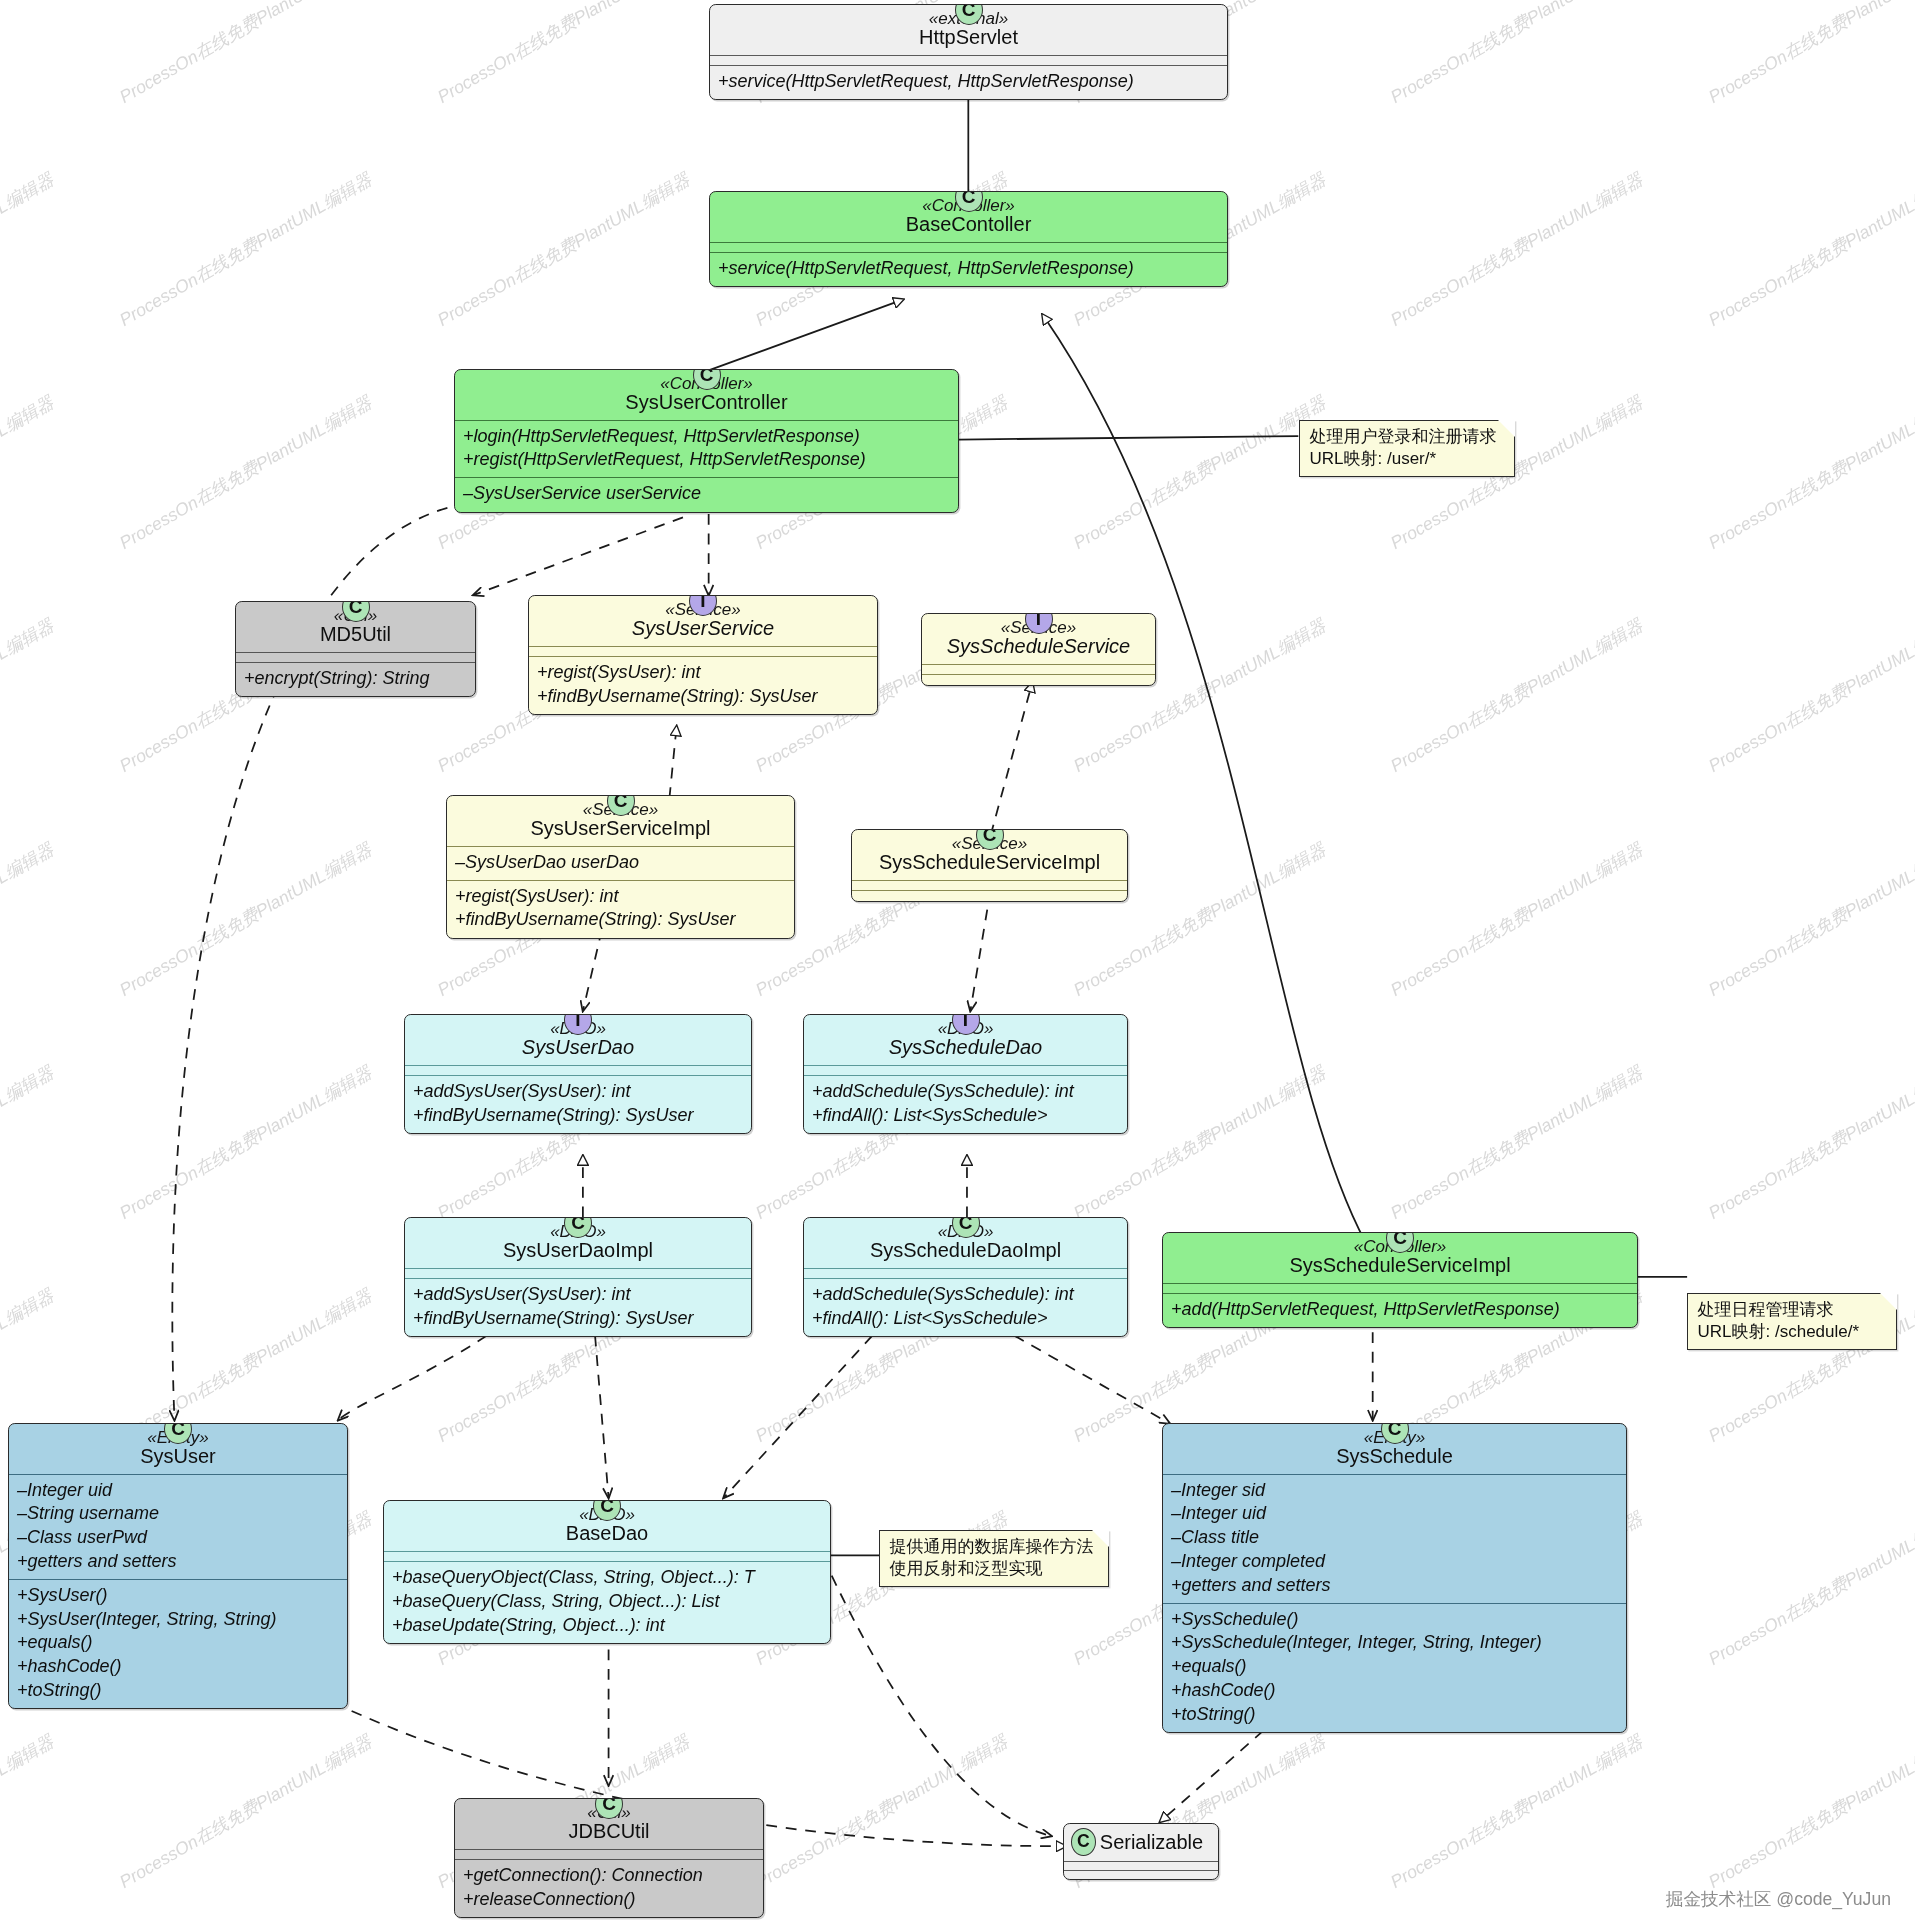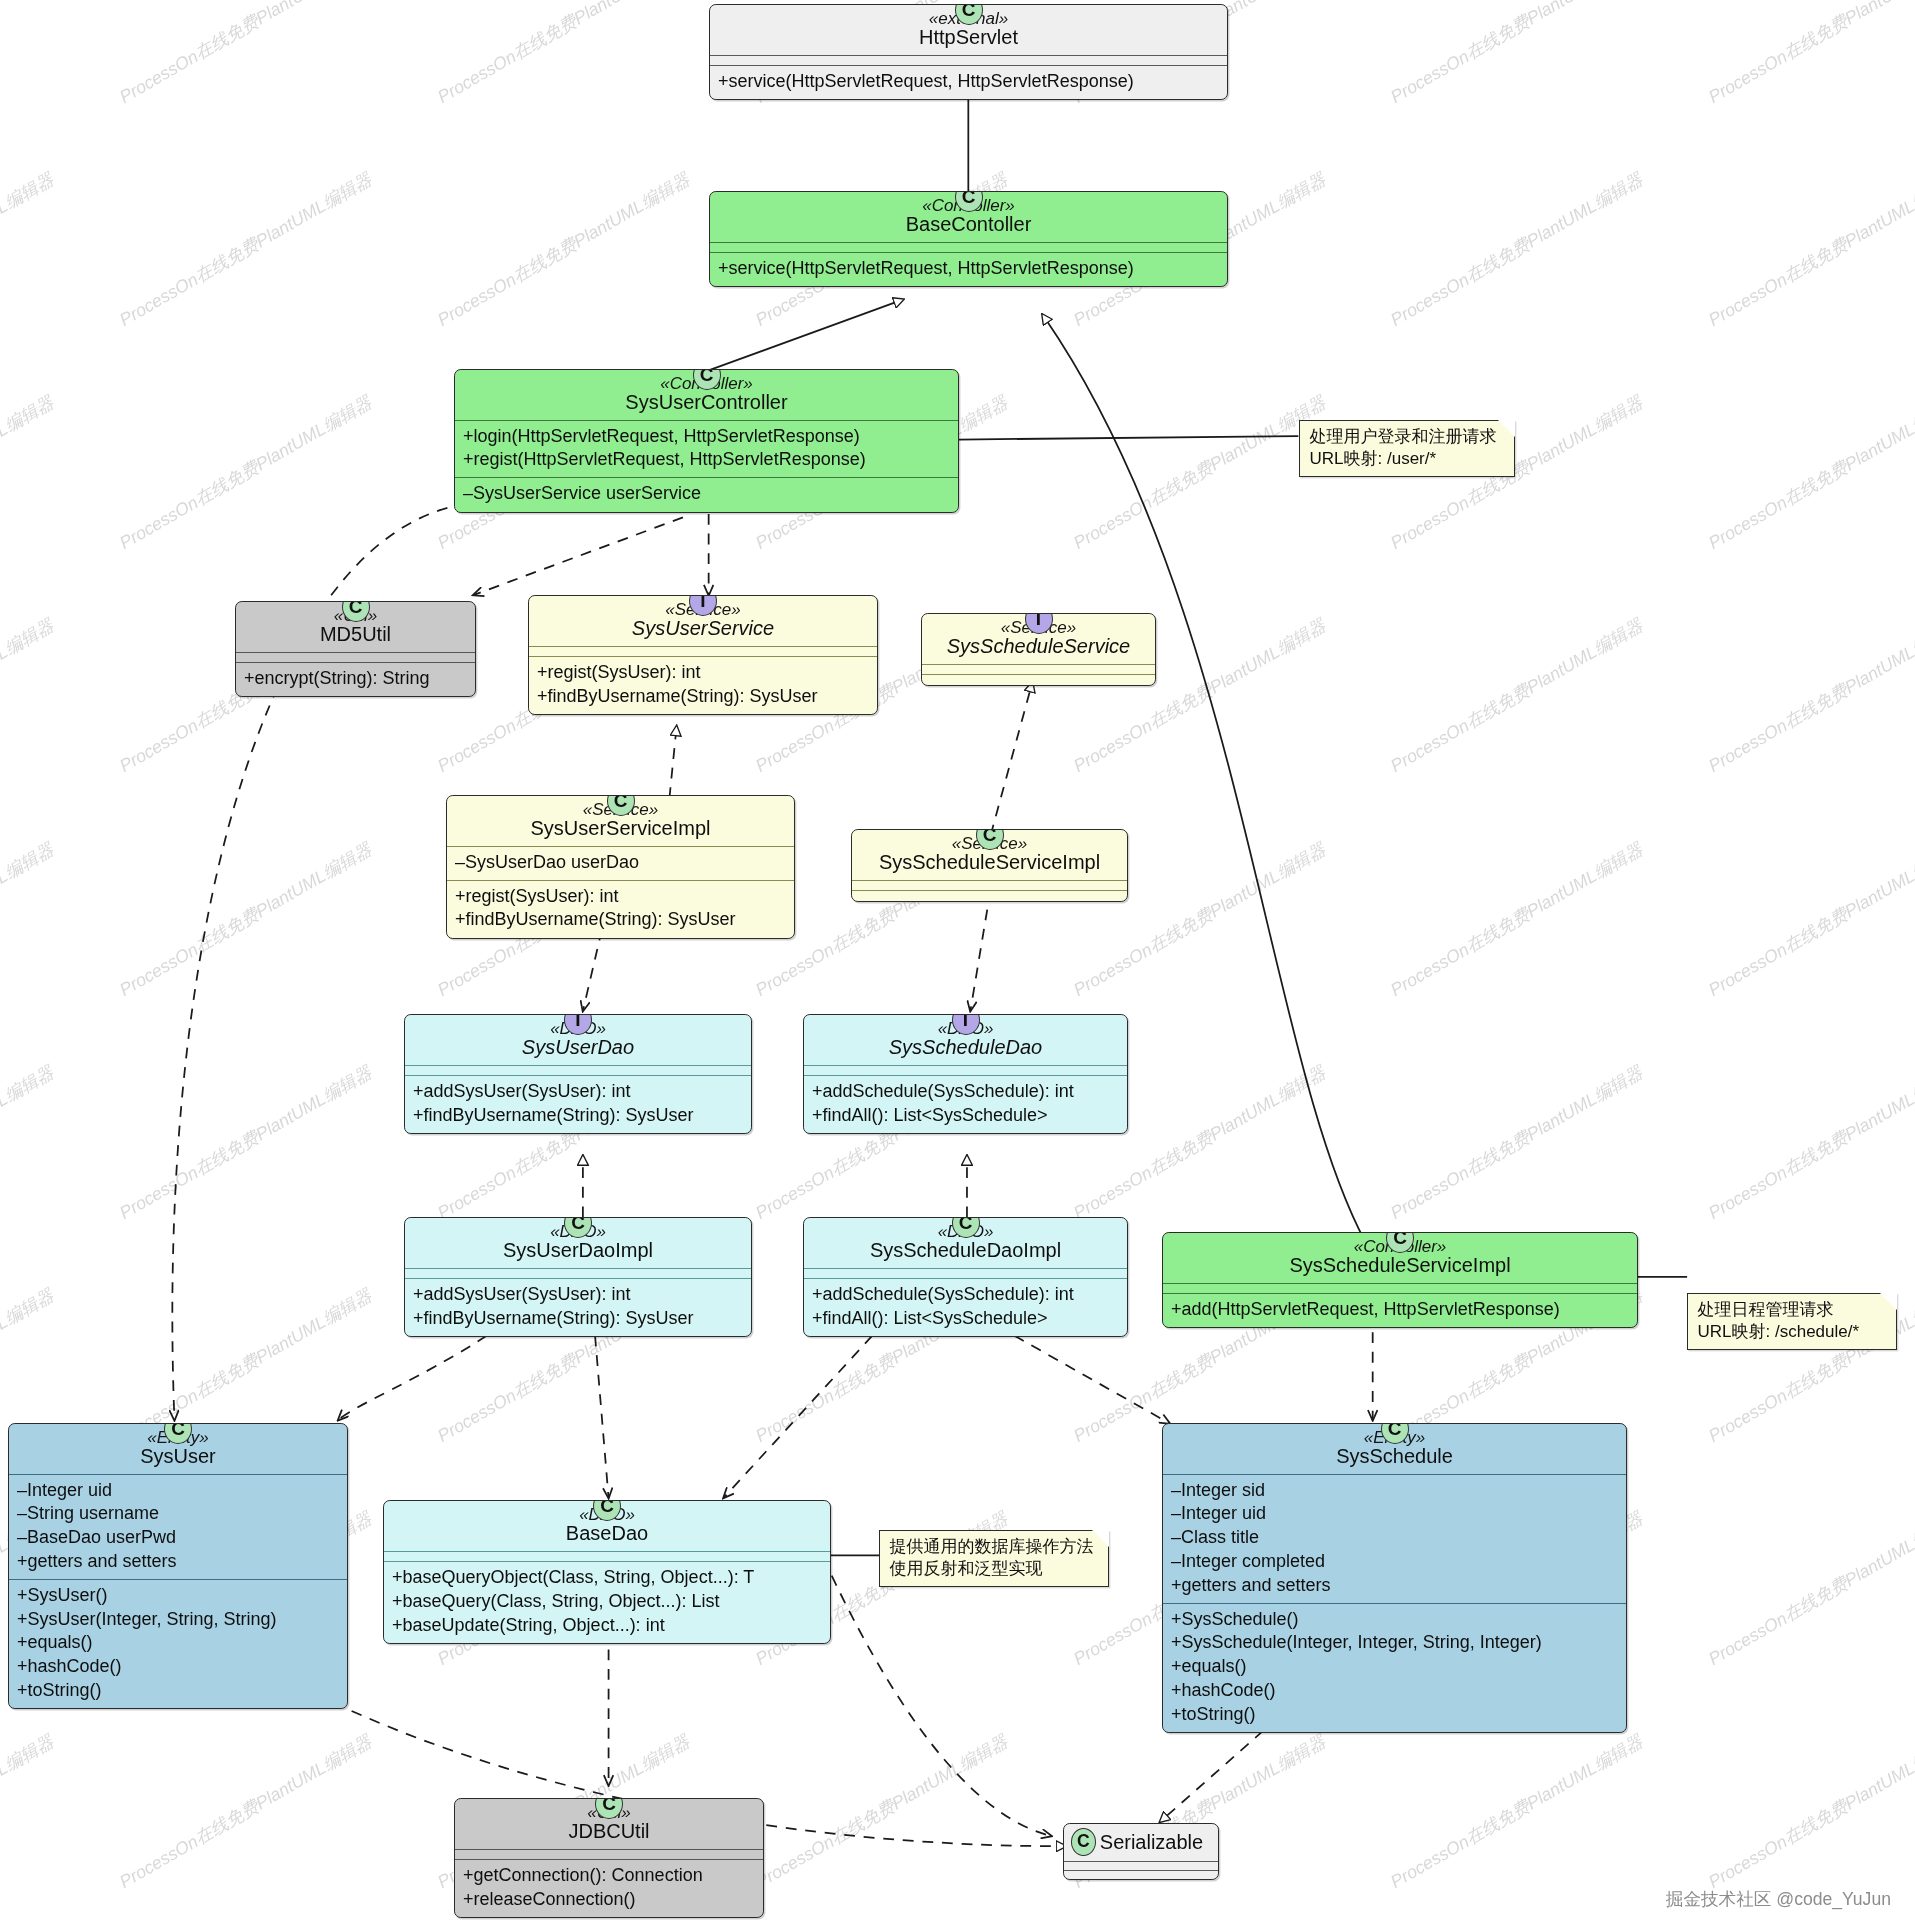--- a/index.html
+++ b/index.html
@@ -28,21 +28,21 @@
   .stereo{font-style:italic;font-size:17px;color:#141414;line-height:1.05;}
   .cname{font-size:20px;color:#0f0f0f;line-height:1.12;margin-top:-1.4px;}
   .cname.iface{font-style:italic;}
   .circle{position:absolute;left:50%;top:50%;transform:translate(-50%,-50%);
           width:26px;height:28px;border-radius:50%;border:1.4px solid #333;
           display:flex;align-items:center;justify-content:center;
           font-weight:bold;font-size:19px;color:#111;line-height:1;}
   .cC{background:#ade4b6;}
   .cI{background:#b4a7e8;}
   .iconwrap{position:relative;height:0;}
-  .sect{border-top:1.4px solid #2b2b2b;padding:4px 8px 5.4px 8px;}
+  .sect{border-top:1.4px solid #2b2b2b;padding:4px 8px 5.4px 8px;font-style:italic;}
   .sect.empty{padding:0;height:9.5px;}
   .row{font-size:18px;color:#0e0e0e;line-height:1.32;white-space:nowrap;}
 
   
   .green{background:#90ee90;}
   .green .sect{border-top-color:#3c7a3c;}
   .grey{background:#c9c9c9;}
   .grey .sect{border-top-color:#555;}
   .lgrey{background:#efefef;}
   .lgrey .sect{border-top-color:#5a5a5a;}
@@ -380,21 +380,21 @@
     <div class="hdr">
       <div class="iconwrap">
           <div class="circle cC">C</div>
         </div>
       <div class="stereo">«Entity»</div>
       <div class="cname">SysUser</div>
     </div>
     <div class="sect">
       <div class="row">–Integer uid</div>
       <div class="row">–String username</div>
-      <div class="row">–BaseDao userPwd</div>
+      <div class="row">–Class userPwd</div>
       <div class="row">+getters and setters</div>
     </div>
     <div class="sect">
       <div class="row">+SysUser()</div>
       <div class="row">+SysUser(Integer, String, String)</div>
       <div class="row">+equals()</div>
       <div class="row">+hashCode()</div>
       <div class="row">+toString()</div>
     </div>
   </div>

